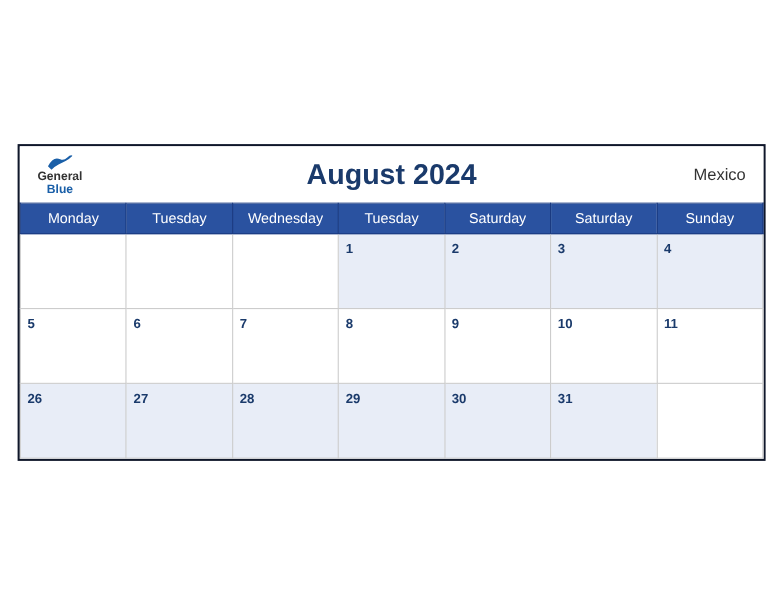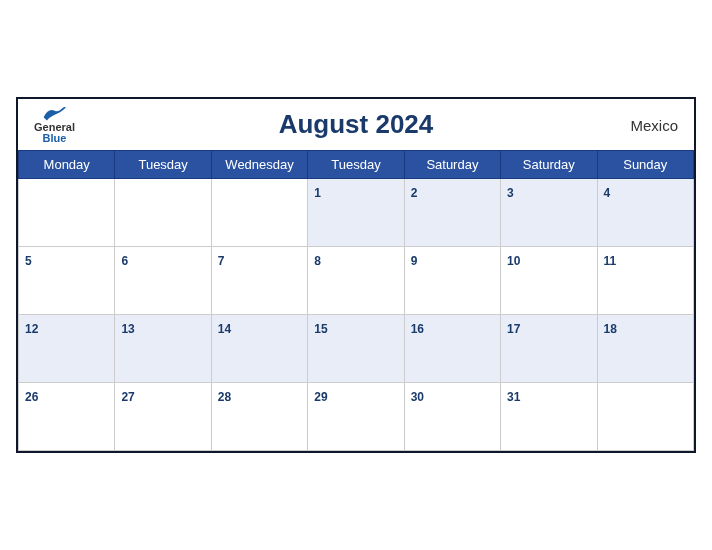--- a/index.html
+++ b/index.html
@@ -142,29 +142,20 @@
         <tr>
           <td><span class="day-number">5</span></td>
           <td><span class="day-number">6</span></td>
           <td><span class="day-number">7</span></td>
           <td><span class="day-number">8</span></td>
           <td><span class="day-number">9</span></td>
           <td><span class="day-number">10</span></td>
           <td><span class="day-number">11</span></td>
         </tr>
         <tr>
-          <td><span class="day-number">12</span></td>
-          <td><span class="day-number">13</span></td>
-          <td><span class="day-number">14</span></td>
-          <td><span class="day-number">15</span></td>
-          <td><span class="day-number">16</span></td>
-          <td><span class="day-number">17</span></td>
-          <td><span class="day-number">18</span></td>
-        </tr>
-        <tr>
           <td><span class="day-number">26</span></td>
           <td><span class="day-number">27</span></td>
           <td><span class="day-number">28</span></td>
           <td><span class="day-number">29</span></td>
           <td><span class="day-number">30</span></td>
           <td><span class="day-number">31</span></td>
           <td class="empty-cell"></td>
         </tr>
       </tbody>
   </table>

